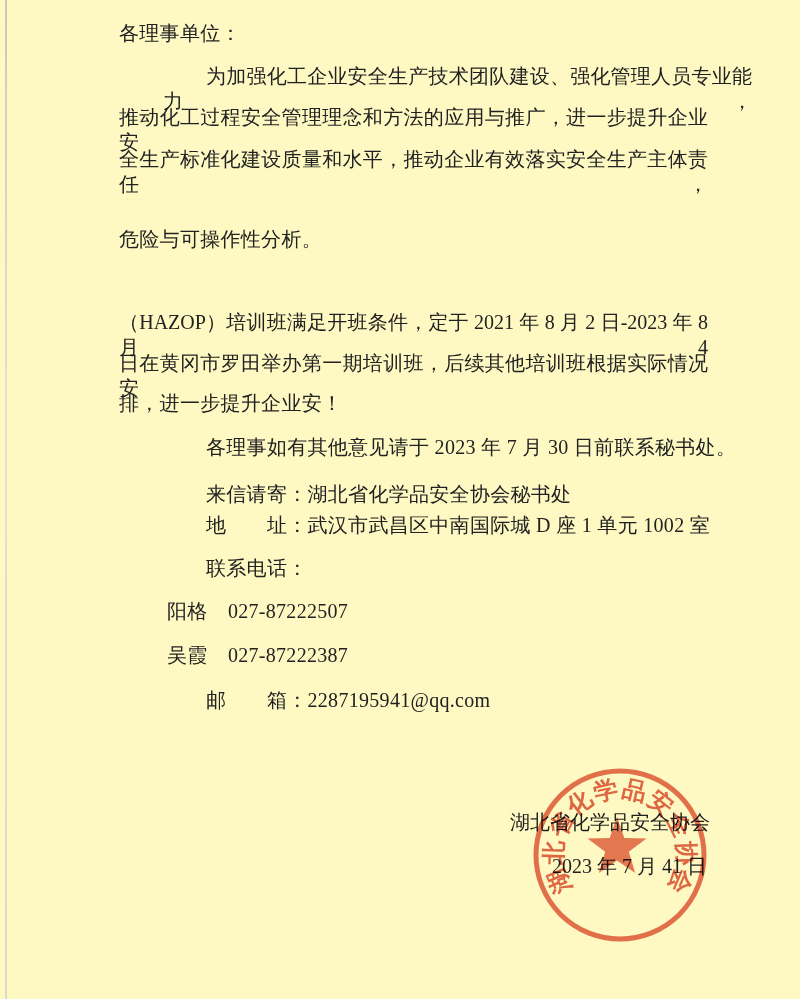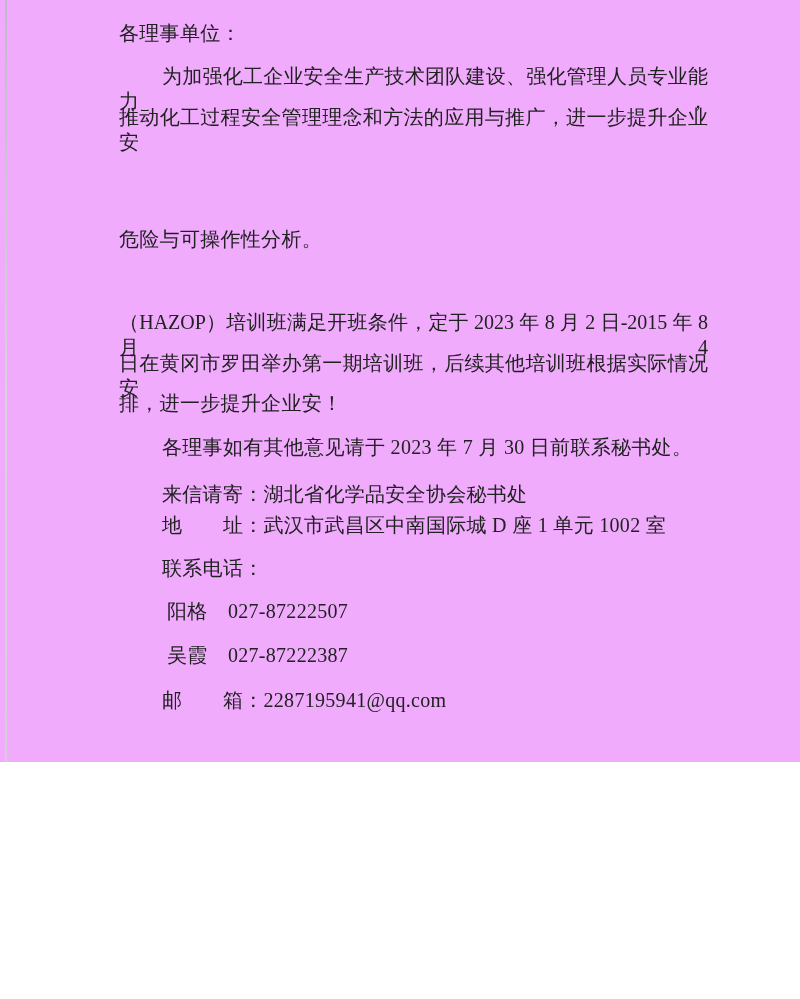--- a/index.html
+++ b/index.html
@@ -1,20 +1,20 @@
 <!DOCTYPE html>
 <html><head>
 <meta charset="utf-8">
 <title>Scanned Letter</title>
 <style>
   html,body { margin:0; padding:0; background:#ffffff; }
   .page {
     position:relative;
-    width:800px; height:762px;
-    background:#f0abfc;
+    width:800px; height:999px;
+    background:#fef9c3;
     overflow:hidden;
     font-family:"Liberation Serif","DejaVu Serif",serif;
     color:#212121;
   }
   
   .scan-edge {
     position:absolute; left:5px; top:0; width:2px; height:999px;
     background:linear-gradient(#b9b9bd,#d8d8da 40%,#cfcfd2);
     opacity:.75;
   }
@@ -24,21 +24,21 @@
     font-size:20px; line-height:25px;
     white-space:nowrap;
     letter-spacing:.3px;
   }
   .line.just {
     white-space:normal;
     text-align:justify;
     text-align-last:justify;
     letter-spacing:0;
   }
-  .line.indent { text-indent:43px; }
+  .line.indent { text-indent:43px;margin-left:44px; }
   .line.indent2 { text-indent:48px; }
   .sig {
     position:absolute;
     font-size:20px; line-height:25px;
     white-space:nowrap;
     color:#1e1e1e;
   }
   .seal {
     position:absolute; left:528px; top:763px;
     width:184px; height:184px;
@@ -55,23 +55,24 @@
 <body>
 
 <div class="page">
 
   <div class="scan-edge"></div>
 
   <div class="line" style="top:21px">各理事单位：</div>
 
   <div class="line just indent" style="top:64px">为加强化工企业安全生产技术团队建设、强化管理人员专业能力，</div>
   <div class="line just" style="top:105px">推动化工过程安全管理理念和方法的应用与推广，进一步提升企业安</div>
+  <div class="line just" style="top:147px">全生产标准化建设质量和水平，推动企业有效落实安全生产主体责任，</div>
   <div class="line" style="top:227px">危险与可操作性分析。</div>
 
-  <div class="line just" style="top:310px">（HAZOP）培训班满足开班条件，定于 2023 年 8 月 2 日-2015 年 8 月 4</div>
+  <div class="line just" style="top:310px">（HAZOP）培训班满足开班条件，定于 2021 年 8 月 2 日-2023 年 8 月 4</div>
   <div class="line just" style="top:351px">日在黄冈市罗田举办第一期培训班，后续其他培训班根据实际情况安</div>
   <div class="line" style="top:391px">排，进一步提升企业安！</div>
 
   <div class="line indent" style="top:435px">各理事如有其他意见请于 2023 年 7 月 30 日前联系秘书处。</div>
   <div class="line indent" style="top:482px">来信请寄：湖北省化学品安全协会秘书处</div>
   <div class="line indent" style="top:513px">地　　址：武汉市武昌区中南国际城 D 座 1 单元 1002 室</div>
   <div class="line indent" style="top:556px">联系电话：</div>
   <div class="line indent2" style="top:599px">阳格　027-87222507</div>
   <div class="line indent2" style="top:643px">吴霞　027-87222387</div>
   <div class="line indent" style="top:688px">邮　　箱：2287195941@qq.com</div>

